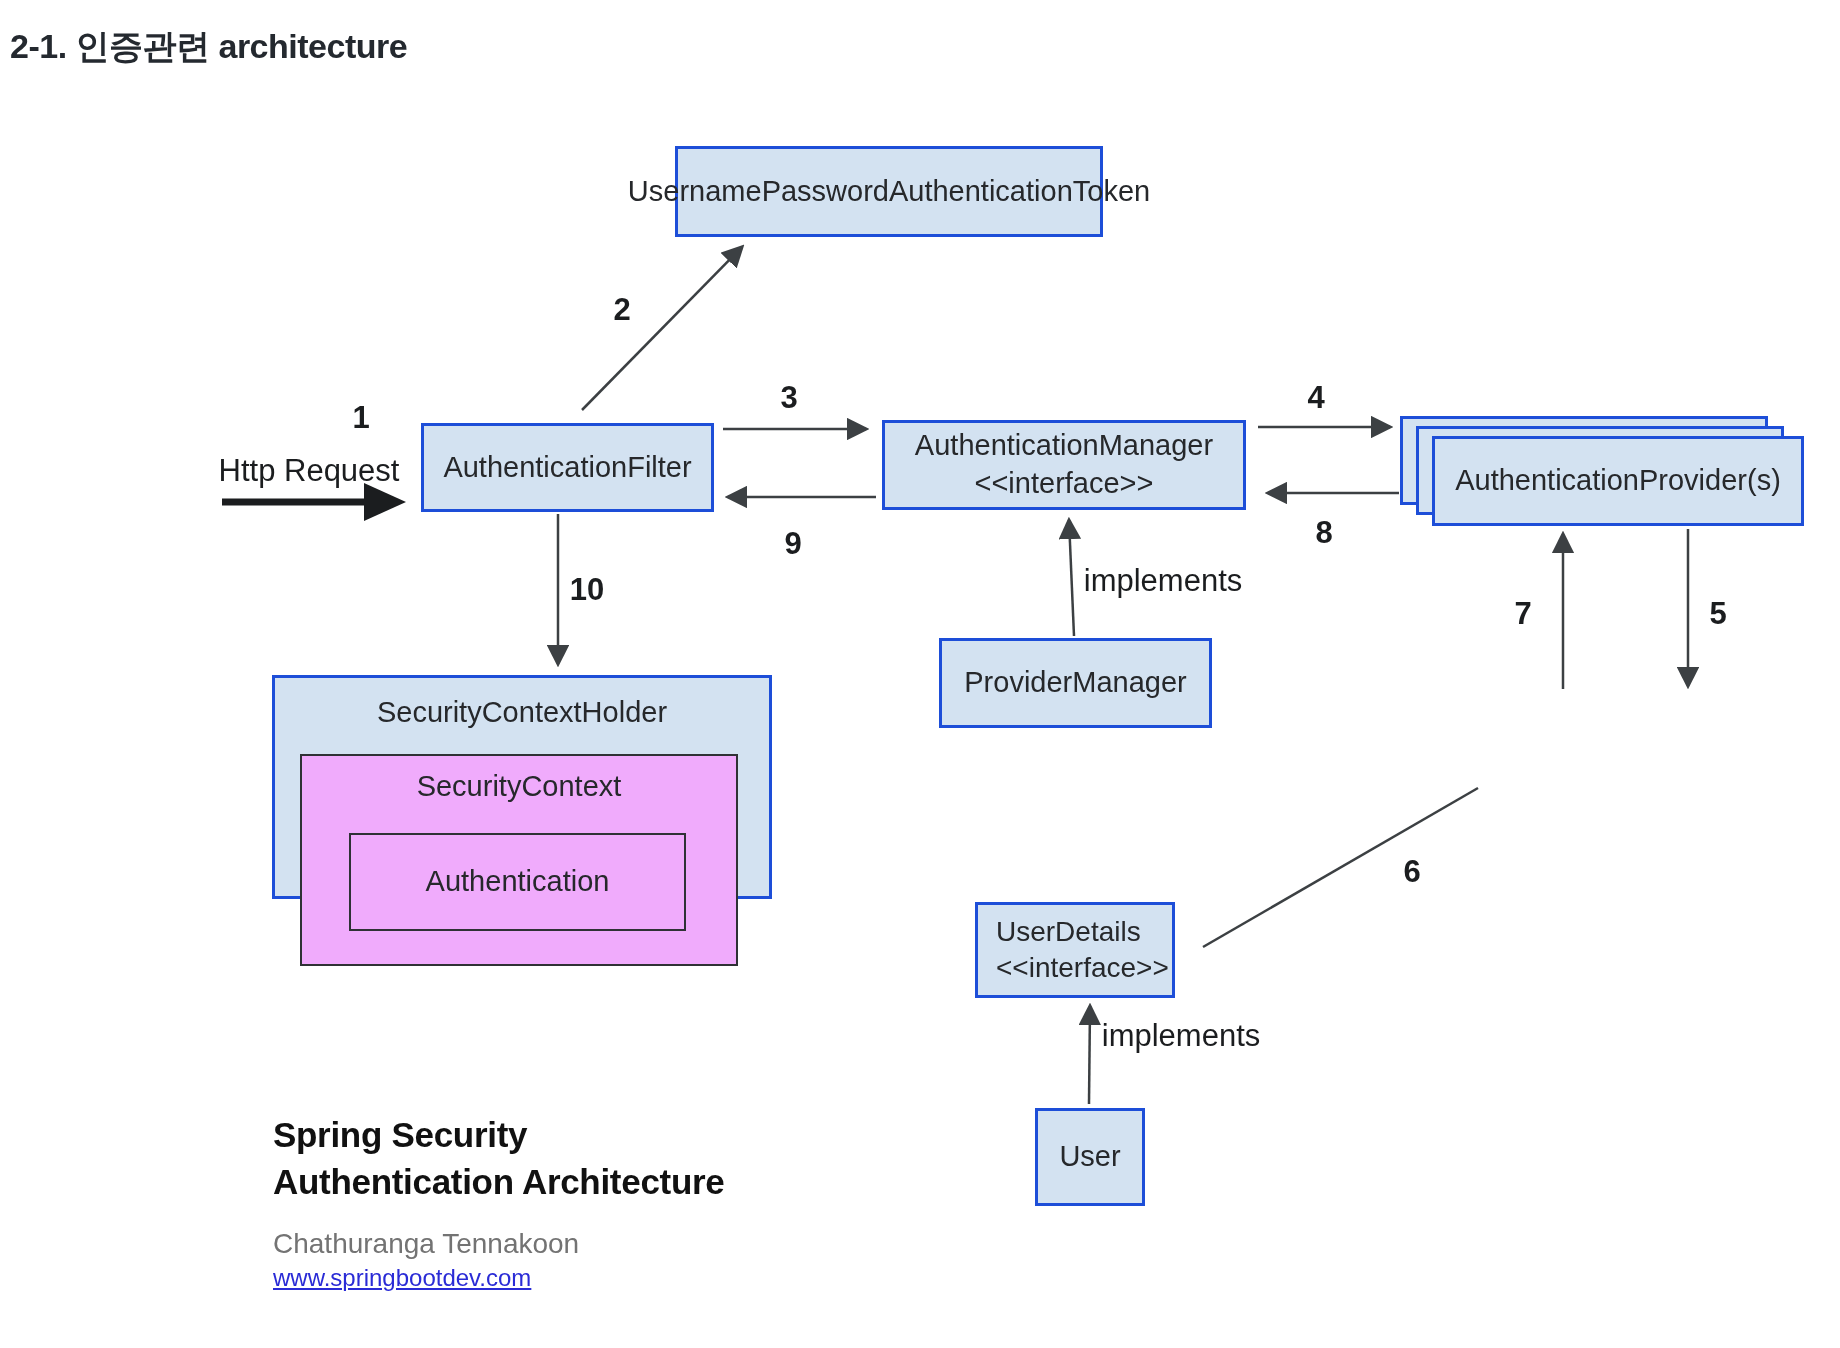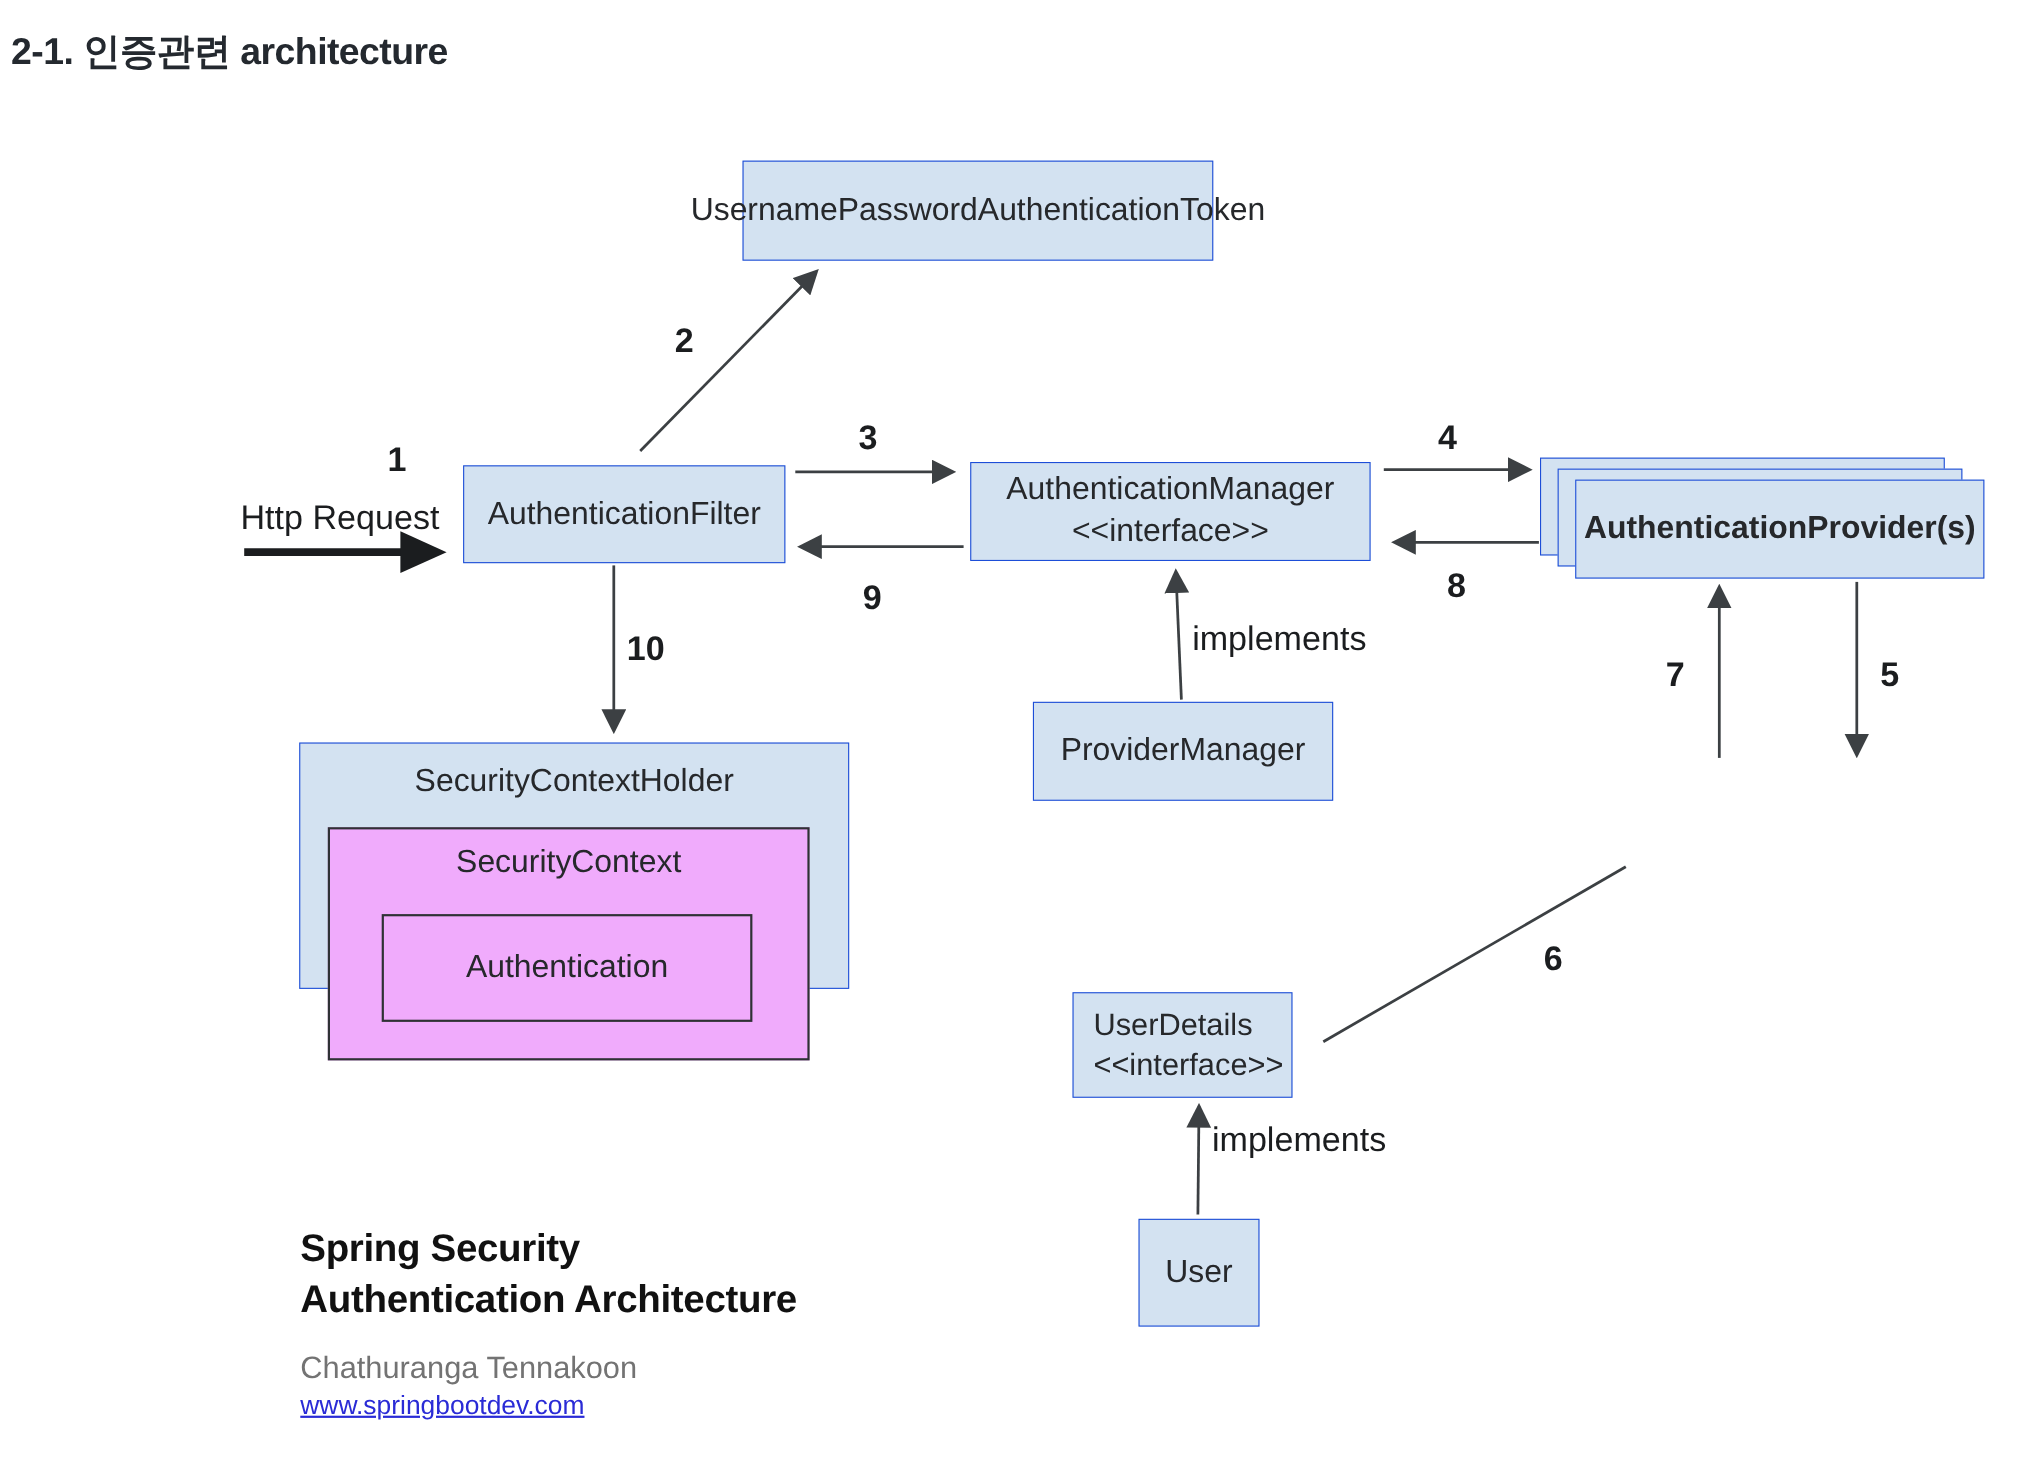--- a/index.html
+++ b/index.html
@@ -6,27 +6,27 @@
   .canvas{
     position:relative;width:1840px;height:1348px;background:#ffffff;
     font-family:"Liberation Sans", sans-serif;color:#202124;overflow:hidden;
   }
   .page-title{
     position:absolute;left:10px;top:24px;font-size:34px;font-weight:700;
     color:#24292f;letter-spacing:-0.5px;
   }
   svg.wires{position:absolute;left:0;top:0;z-index:1;}
   .node{
-    position:absolute;z-index:2;background:#d3e2f1;border:1px solid #1d4ed8;
+    position:absolute;z-index:2;background:#d3e2f1;border:3px solid #1d4ed8;
     box-sizing:border-box;display:flex;align-items:center;justify-content:center;
     font-size:29px;color:#26282b;text-align:center;line-height:1.3;
   }
   .node.stack-back{z-index:2;}
   .node.stack-mid{z-index:3;}
-  .node.stack-front{z-index:4;font-weight:bold;}
+  .node.stack-front{z-index:4;}
   .node .two-line{display:block;}
   .holder-label{
     position:absolute;left:0;right:0;top:16px;text-align:center;font-size:29px;color:#26282b;
   }
   .inner-box{
     position:absolute;background:#f0abfc;border:2.5px solid #2f3135;box-sizing:border-box;
   }
   .lbl{
     position:absolute;z-index:3;transform:translate(-50%,-50%);
     font-size:31px;color:#1b1d1f;white-space:nowrap;

